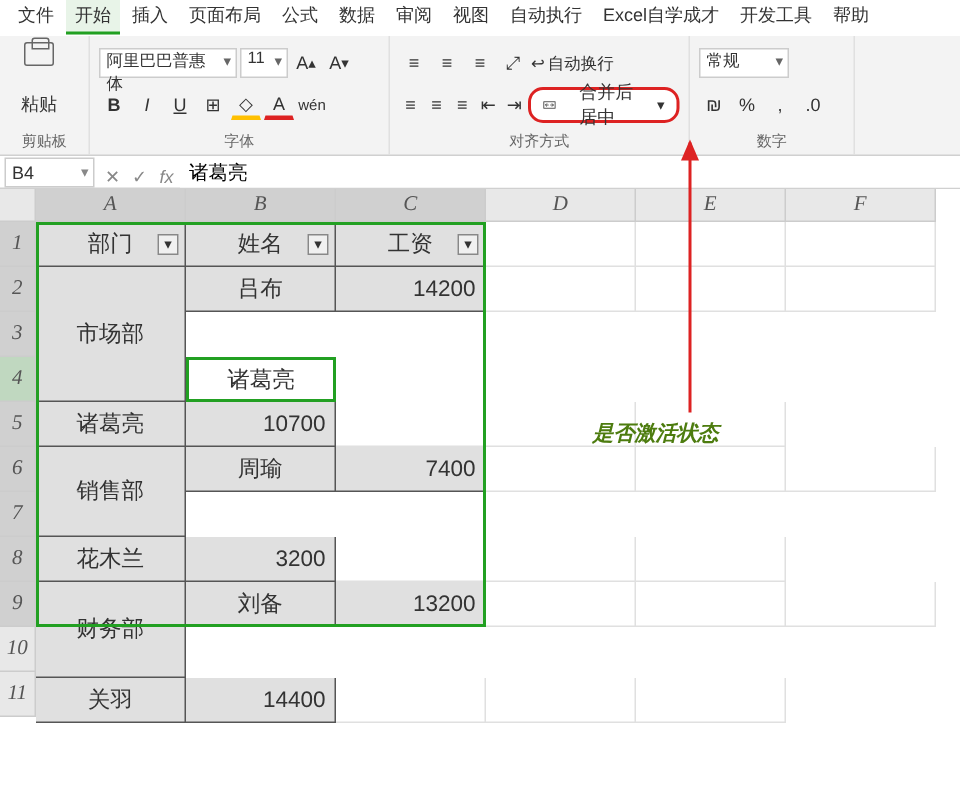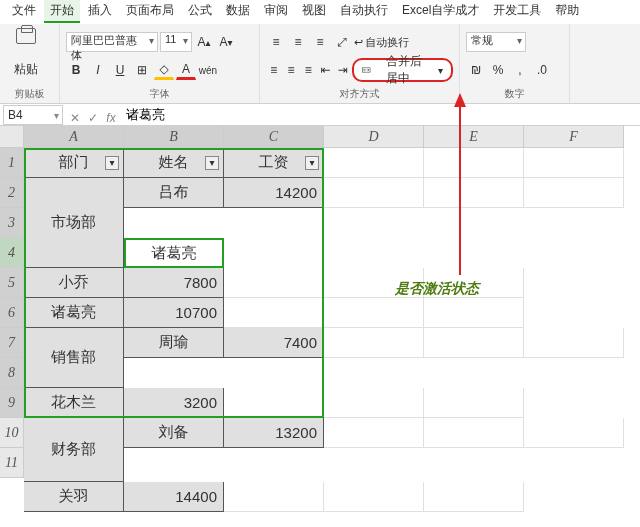--- a/index.html
+++ b/index.html
@@ -203,27 +203,20 @@
         </div>
         <div class="cellrow">
           <div class="cell dat" style="height: 90px;">市场部</div>
           <div class="cell dat">吕布</div>
           <div class="cell dat num">14200</div>
           <div class="cell"></div>
           <div class="cell"></div>
           <div class="cell"></div>
         </div>
         <div class="cellrow">
-          <div class="cell dat">小乔</div>
-          <div class="cell dat num">7800</div>
-          <div class="cell"></div>
-          <div class="cell"></div>
-          <div class="cell"></div>
-        </div>
-        <div class="cellrow">
           <div class="cell dat">诸葛亮</div>
           <div class="cell dat num">10700</div>
           <div class="cell"></div>
           <div class="cell"></div>
           <div class="cell"></div>
         </div>
         <div class="cellrow">
           <div class="cell dat" style="height: 60px;">销售部</div>
           <div class="cell dat">周瑜</div>
           <div class="cell dat num">7400</div>

